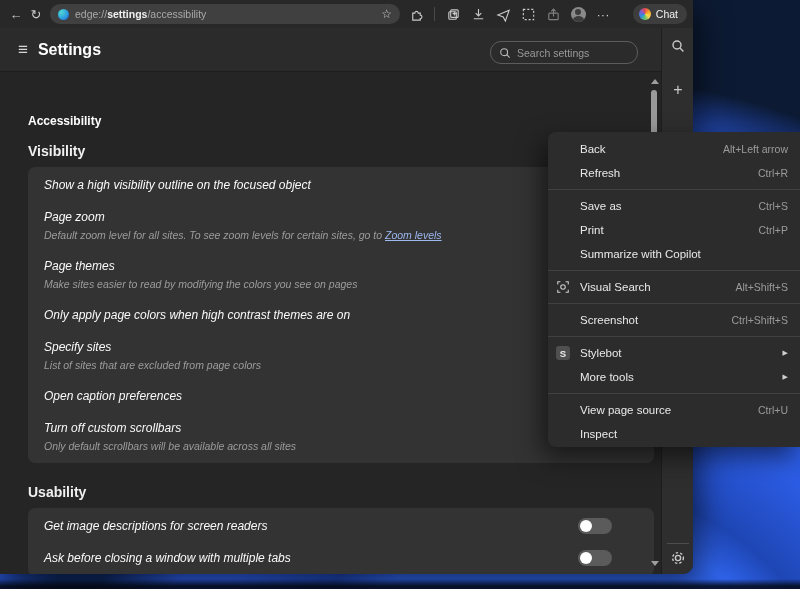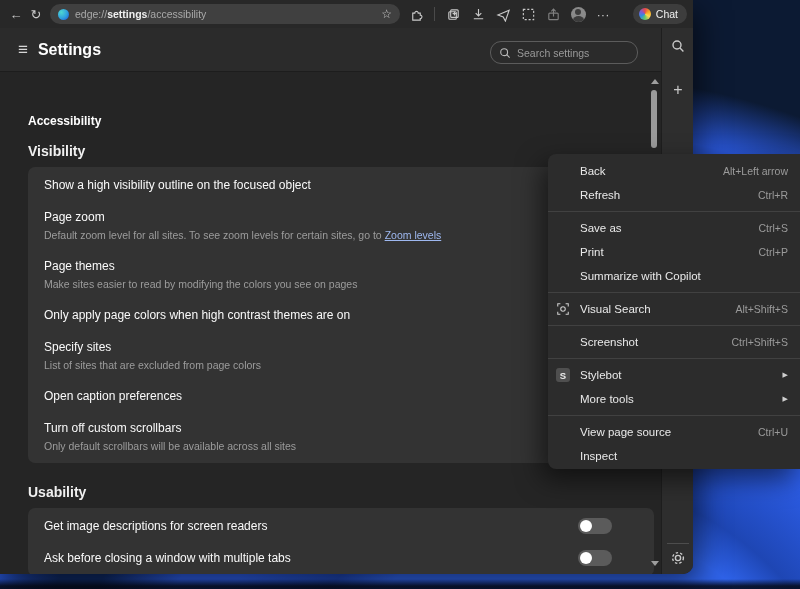--- a/index.html
+++ b/index.html
@@ -56,21 +56,21 @@
   .searchbox svg { stroke:#b9b9b9; fill:none; stroke-width:1.3; flex:0 0 auto;}
   .searchbox input { background:transparent; border:none; outline:none; width:100%;
                      font-family:"Liberation Sans",sans-serif; font-size:10.5px; color:#d9d9d9; }
   .searchbox input::placeholder { color:#9a9a9a; }
 
   
   .content { position:absolute; left:0; top:73px; width:661px; height:501px; background:#252525;
              padding:0 0 0 28px; overflow:hidden; }
   .h1 { color:#ffffff; font-size:12px; font-weight:bold; margin-top:38px; line-height:20px;}
   .h2 { color:#f0f0f0; font-size:14px; font-weight:bold; margin-top:13px; line-height:14px;}
-  .card { width:626px; background:#333333; border-radius:7px; margin-top:9px; padding:2px 0; }
+  .card { width:626px; background:#333333; border-radius:7px; margin-top:9px; padding:2px 0;font-style:italic; }
   .row { padding:8px 42px 8px 16px; display:flex; align-items:center; }
   .row-main { flex:1 1 auto; }
   .row-title { color:#fafafa; font-size:12px; line-height:16px; }
   .row-sub { color:#9c9c9c; font-size:10.5px; line-height:14px; margin-top:3px; }
   .row-sub a { color:#9eb8f0; text-decoration:underline; cursor:pointer; }
   .toggle { width:34px; height:16px; border-radius:8px; background:#5b5b5b; position:relative; flex:0 0 auto;}
   .toggle .knob { position:absolute; left:2px; top:2px; width:12px; height:12px; border-radius:50%; background:#ffffff; }
 
   
   .scrollbar { position:absolute; left:648px; top:75px; width:12px; height:495px; }
@@ -84,21 +84,21 @@
           border-left:1px solid rgba(0,0,0,.35); }
   .rail-ic { position:absolute; left:4px; width:24px; height:24px; display:flex; align-items:center; justify-content:center;
              color:#c9c9c9; border-radius:4px; }
   .rail-ic svg { stroke:#c9c9c9; fill:none; stroke-width:1.4; }
   .rail-plus { top:50px; font-size:16px; font-weight:400; }
   .rail-search { top:6px; }
   .rail-div { position:absolute; left:5px; bottom:30px; width:22px; height:1px; background:#4d4d4d; }
   .rail-gear { bottom:4px; }
 
   
-  .menu { position:absolute; left:548px; top:154px; width:252px; height:315px; background:#2c2c2c;
+  .menu { position:absolute; left:548px; top:132px; width:252px; height:315px; background:#2c2c2c;
           border-radius:8px 0 0 8px; box-shadow:-6px 10px 26px rgba(0,0,0,.55); padding:5px 0; z-index:20; }
   .mi { height:24px; display:flex; align-items:center; padding:0 12px 0 8px; cursor:default; }
   .mi-icon { width:24px; height:16px; display:flex; align-items:center; justify-content:flex-start; flex:0 0 auto; }
   .mi-icon svg { stroke:#cfcfcf; fill:none; stroke-width:1.2; }
   .mi-label { flex:1 1 auto; color:#e9e9e9; font-size:11.5px; }
   .mi-short { color:#9b9b9b; font-size:10.5px; }
   .mi-arrow { color:#cfcfcf; font-size:7px; }
   .msep { height:1px; background:#414141; margin:4px 0; }
   .stylebot-badge { width:14px; height:14px; background:#4f4f4f; border-radius:3px; color:#ececec;
                     font-size:9.5px; font-weight:bold; display:flex; align-items:center; justify-content:center; }

